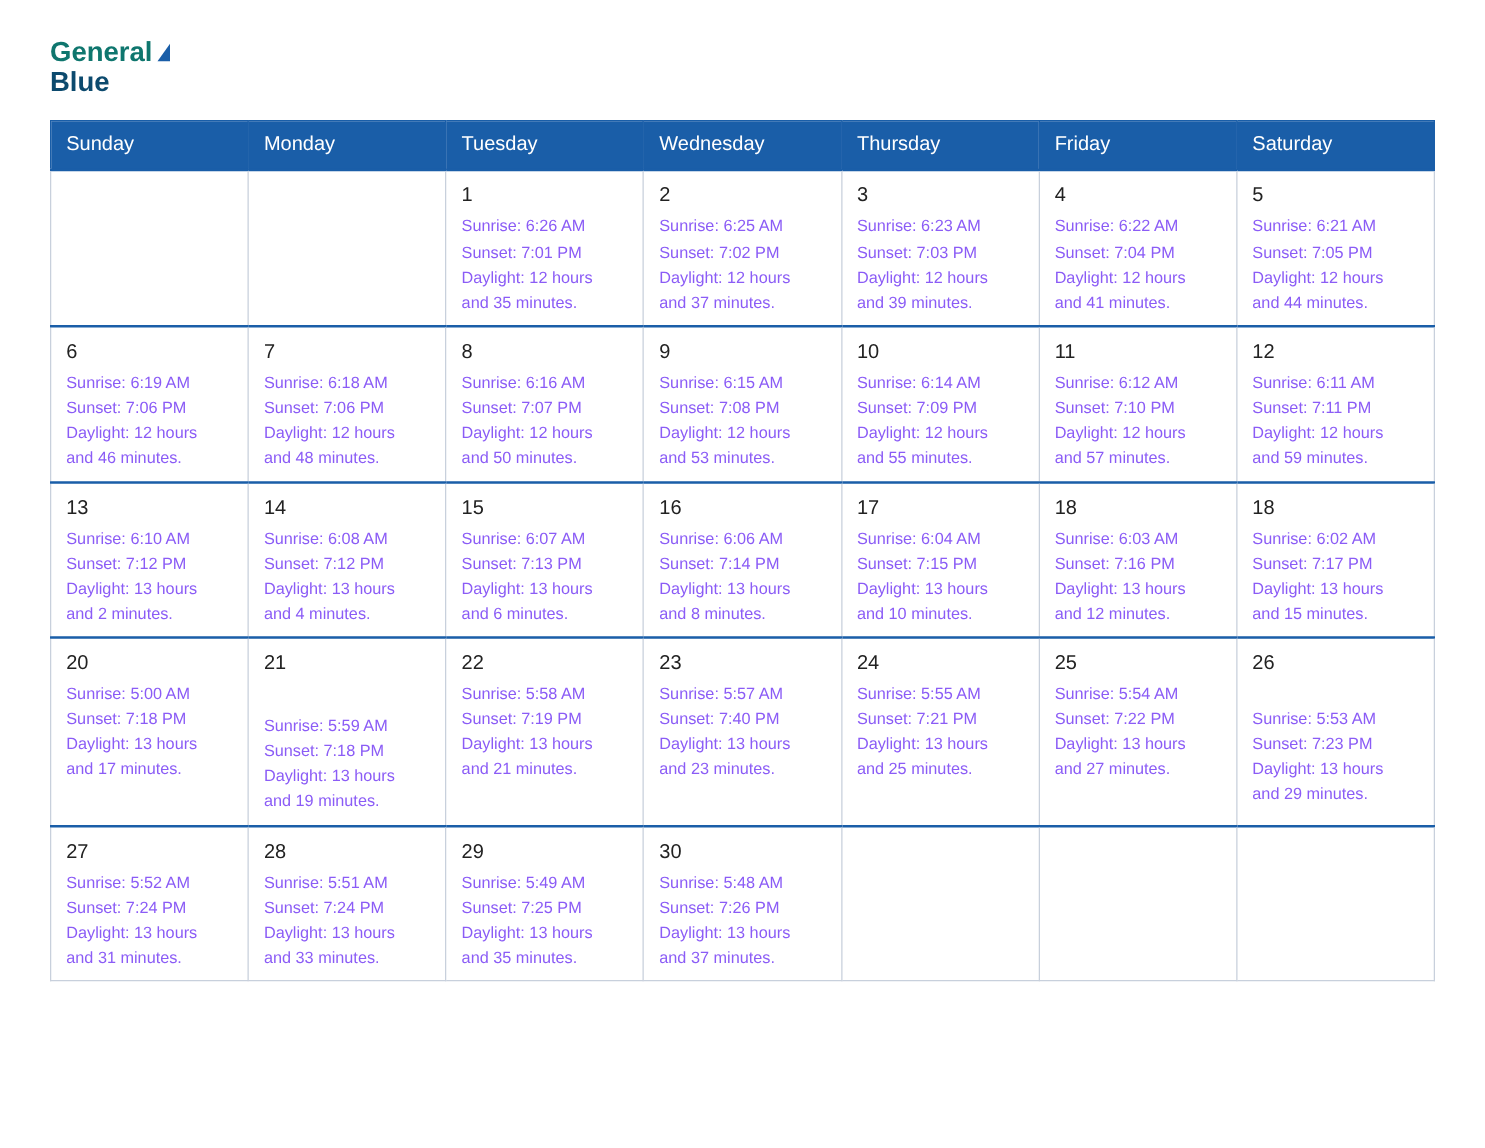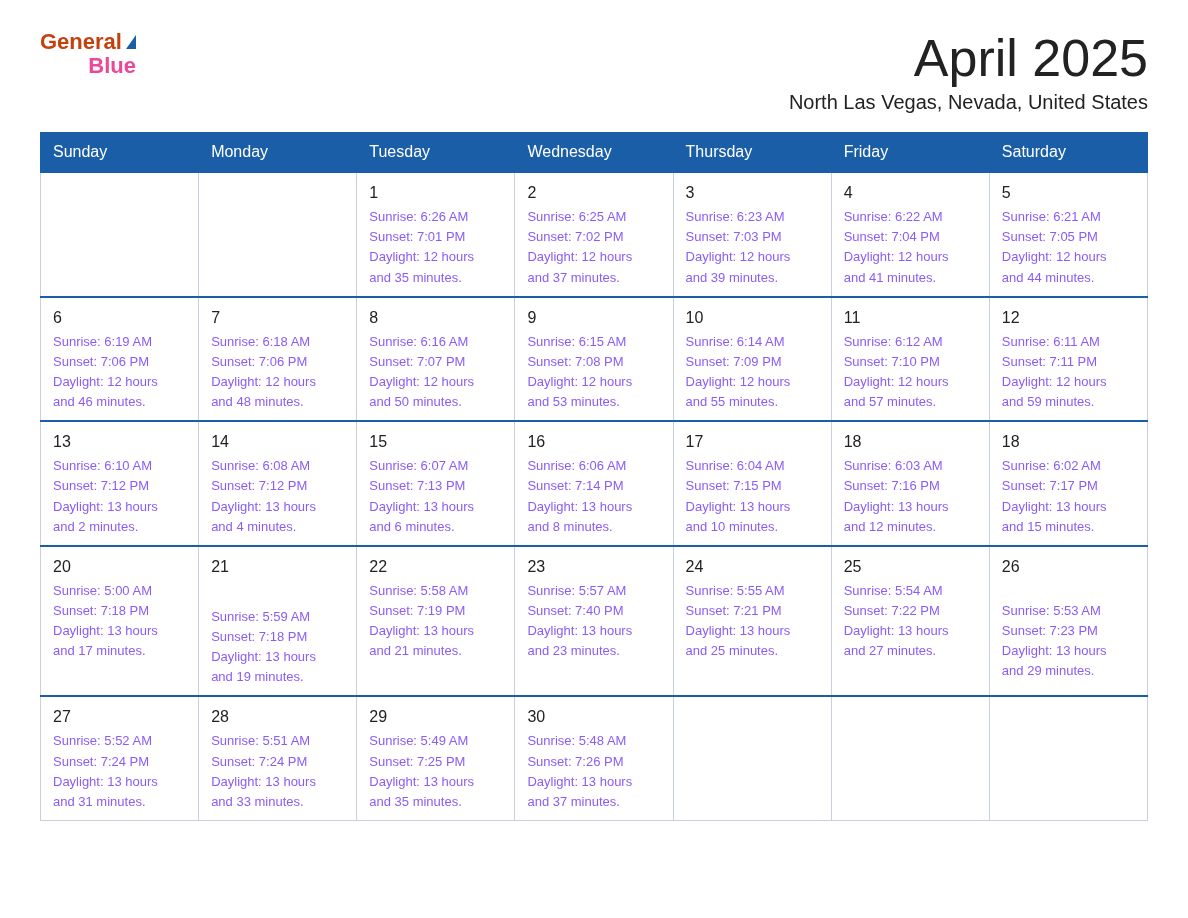--- a/index.html
+++ b/index.html
@@ -17,22 +17,22 @@
       align-items: flex-start;
       margin-bottom: 18px;
     }
     .logo {
       display: flex;
       flex-direction: column;
       font-size: 22px;
       font-weight: bold;
       line-height: 1.1;
     }
-    .logo-general { color: #c2410c; }
-    .logo-blue { color: #ec4899; text-align: right; }
+    .logo-general { color: #0f766e; }
+    .logo-blue { color: #0c4a6e; }
     .logo-triangle {
       display: inline-block;
       width: 0;
       height: 0;
       border-left: 10px solid transparent;
       border-bottom: 14px solid #1a5ea8;
       margin-left: 4px;
       vertical-align: middle;
     }
     .title-section {
@@ -96,24 +96,20 @@
 </head>
 <body>
 
 <div class="header">
   <div class="logo">
     <div style="display:flex;align-items:center;">
       <span class="logo-general">General</span>
       <span class="logo-triangle"></span>
     </div>
     <span class="logo-blue">Blue</span>
-  </div>
-  <div class="title-section">
-    <h1>April 2025</h1>
-    <h2>North Las Vegas, Nevada, United States</h2>
   </div>
 </div>
 
 <table class="calendar" id="cal-table">
   <thead>
     <tr id="header-row">
         <th>Sunday</th>
         <th>Monday</th>
         <th>Tuesday</th>
         <th>Wednesday</th>

